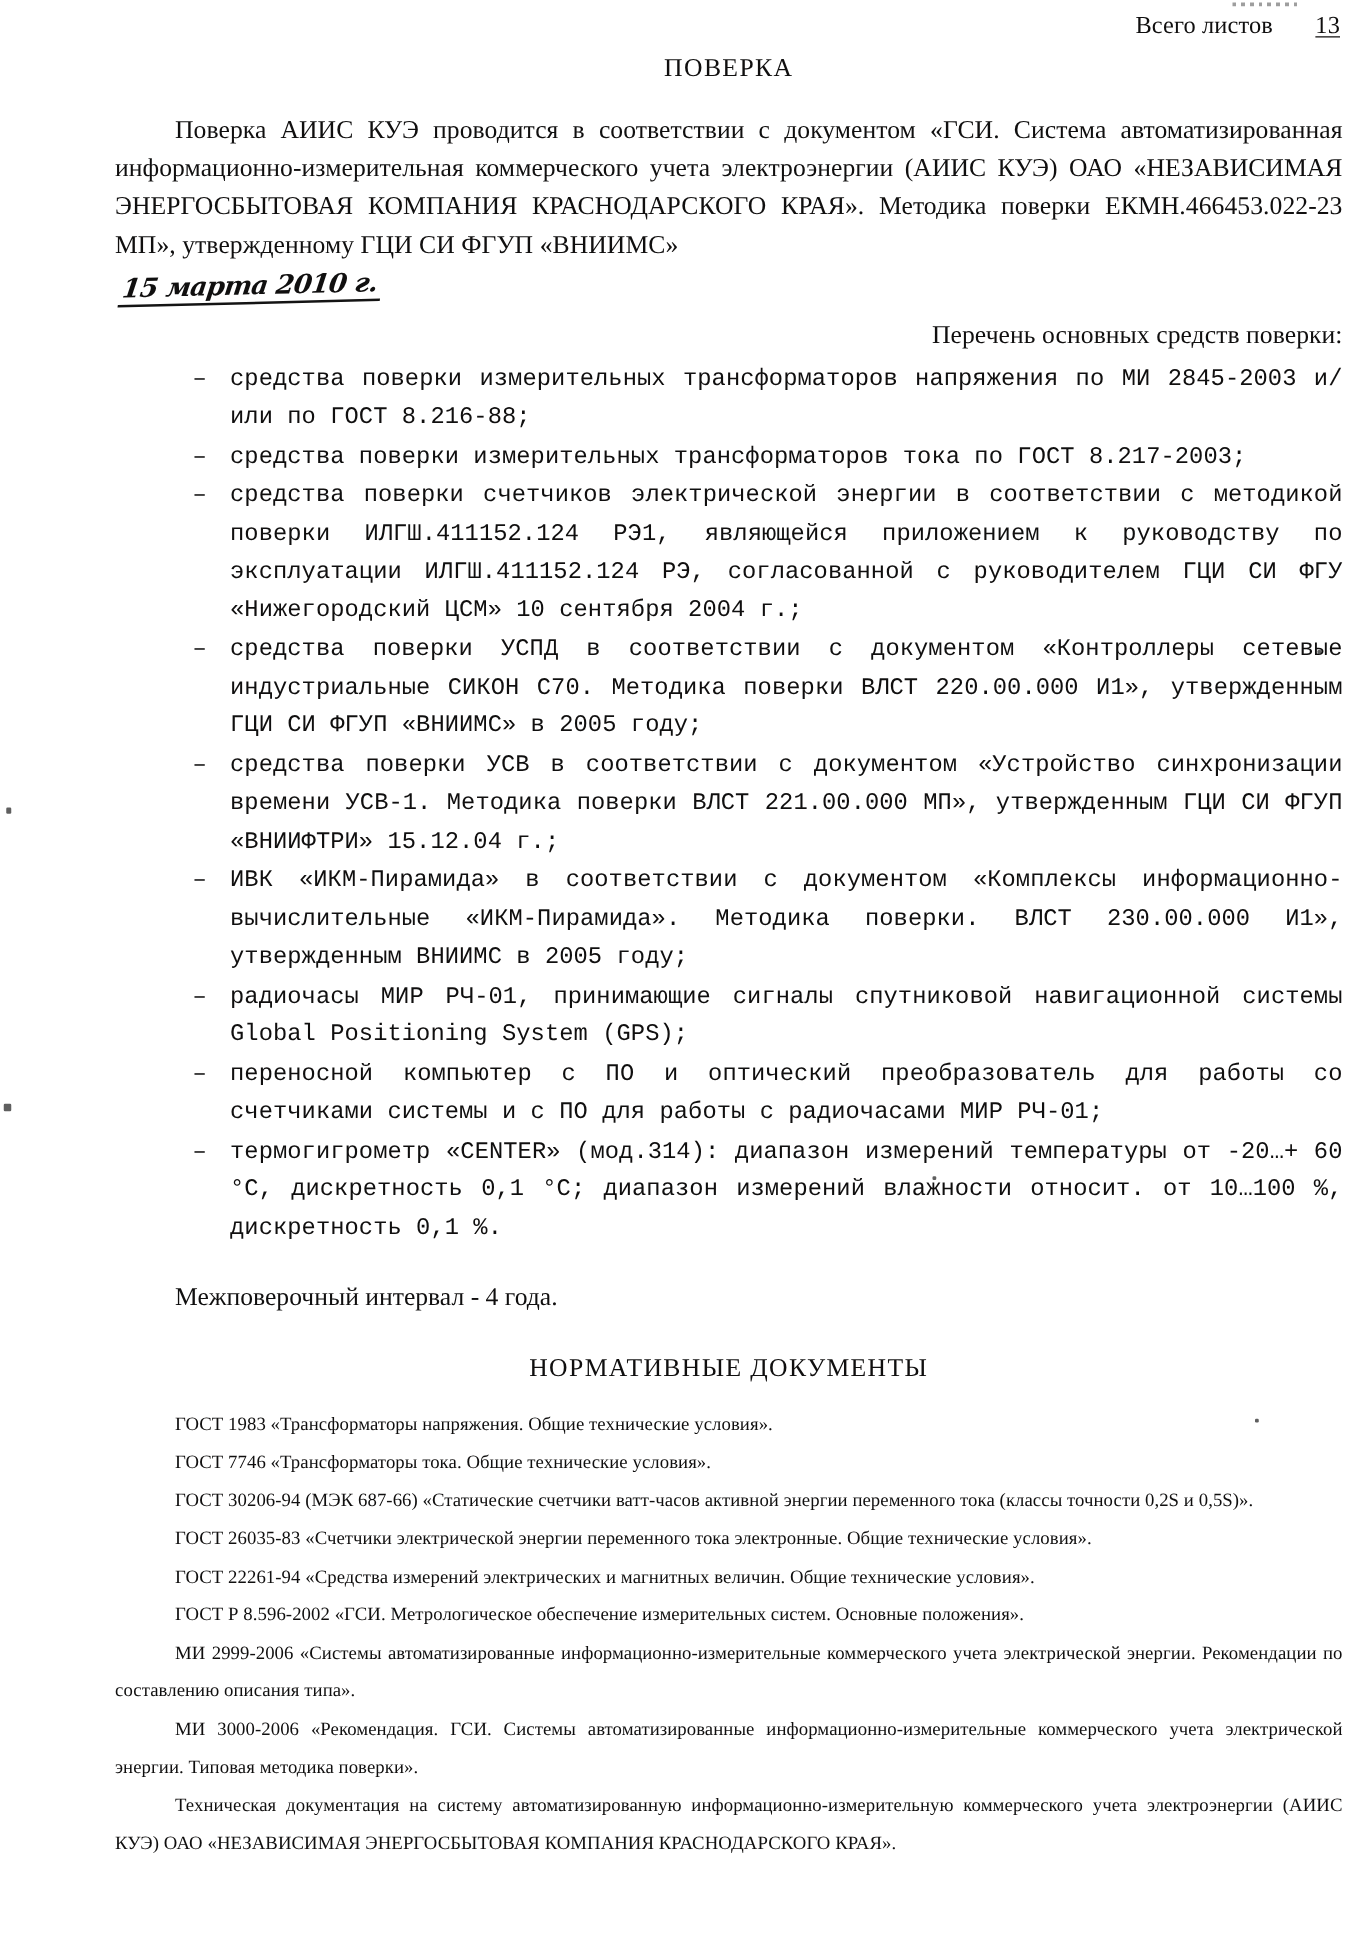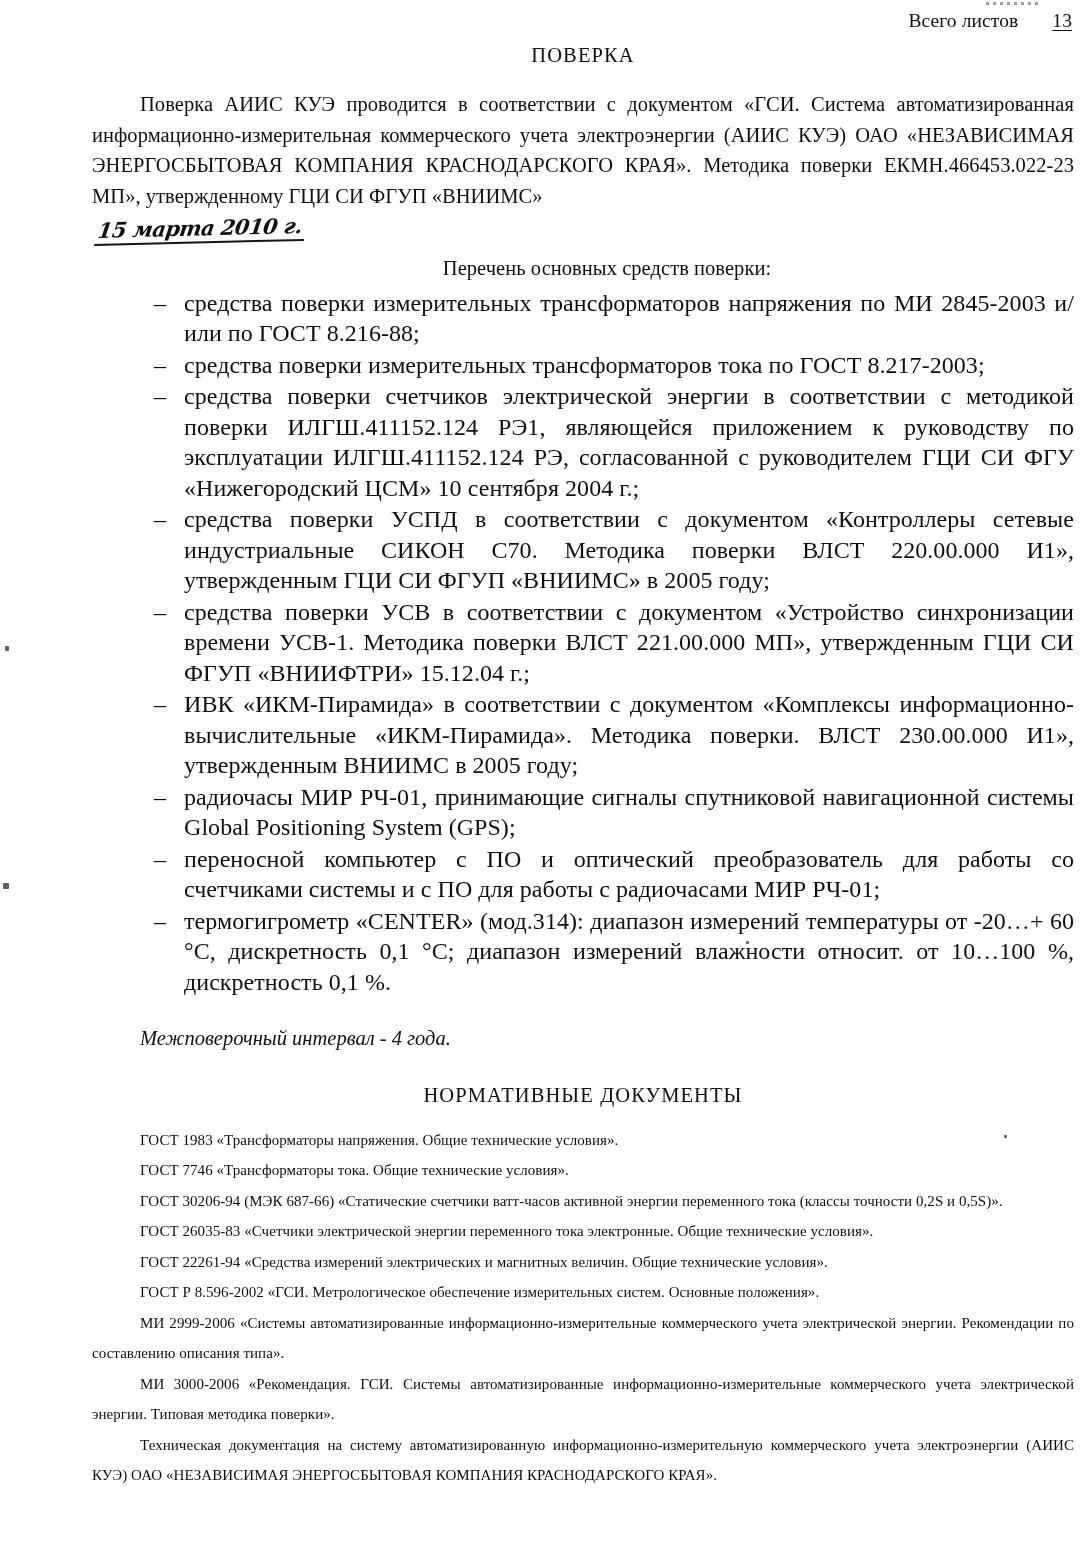--- a/index.html
+++ b/index.html
@@ -67,21 +67,21 @@
     margin: 30px 0 18px 0;
   }
   p.para {
     margin: 0;
     font-size: 20.5px;
     line-height: 30.5px;
     text-align: justify;
     text-indent: 48px;
     letter-spacing: 0.05px;
   }
-  p.para.tight { text-align: center; }
+  p.para.tight { text-align: right; }
 
   
   .handwritten {
     display: inline-block;
     font-family: "DejaVu Serif", serif;
     font-style: italic;
     font-weight: bold;
     font-size: 21px;
     letter-spacing: -0.6px;
     transform: skewX(-9deg) rotate(-1.4deg);
@@ -98,25 +98,26 @@
 
   
   ul.dash-list {
     list-style: none;
     margin: 4px 0 0 0;
     padding: 0;
   }
   ul.dash-list > li {
     position: relative;
     padding-left: 92px;
-    font-size: 24px;
+    font-size: 19px;
     line-height: 30.5px;
     text-align: justify;
     margin-bottom: 1px;
     letter-spacing: 0.05px;
+    font-family: Liberation Mono, monospace;
   }
   ul.dash-list > li::before {
     content: "\2013";
     position: absolute;
     left: 62px;
     top: 0;
   }
 
   
   .norm-list { margin: 0; padding: 0; list-style: none; }
@@ -127,21 +128,20 @@
     text-indent: 48px;
     margin: 0;
     letter-spacing: 0.05px;
   }
 
   .interval-line {
     margin: 26px 0 0 0;
     font-size: 20.5px;
     line-height: 30.5px;
     text-indent: 48px;
-    font-style: italic;
   }
 
   
   .speck {
     position: absolute;
     background: #2a2a2a;
     opacity: .75;
     border-radius: 1px;
   }
 </style>

